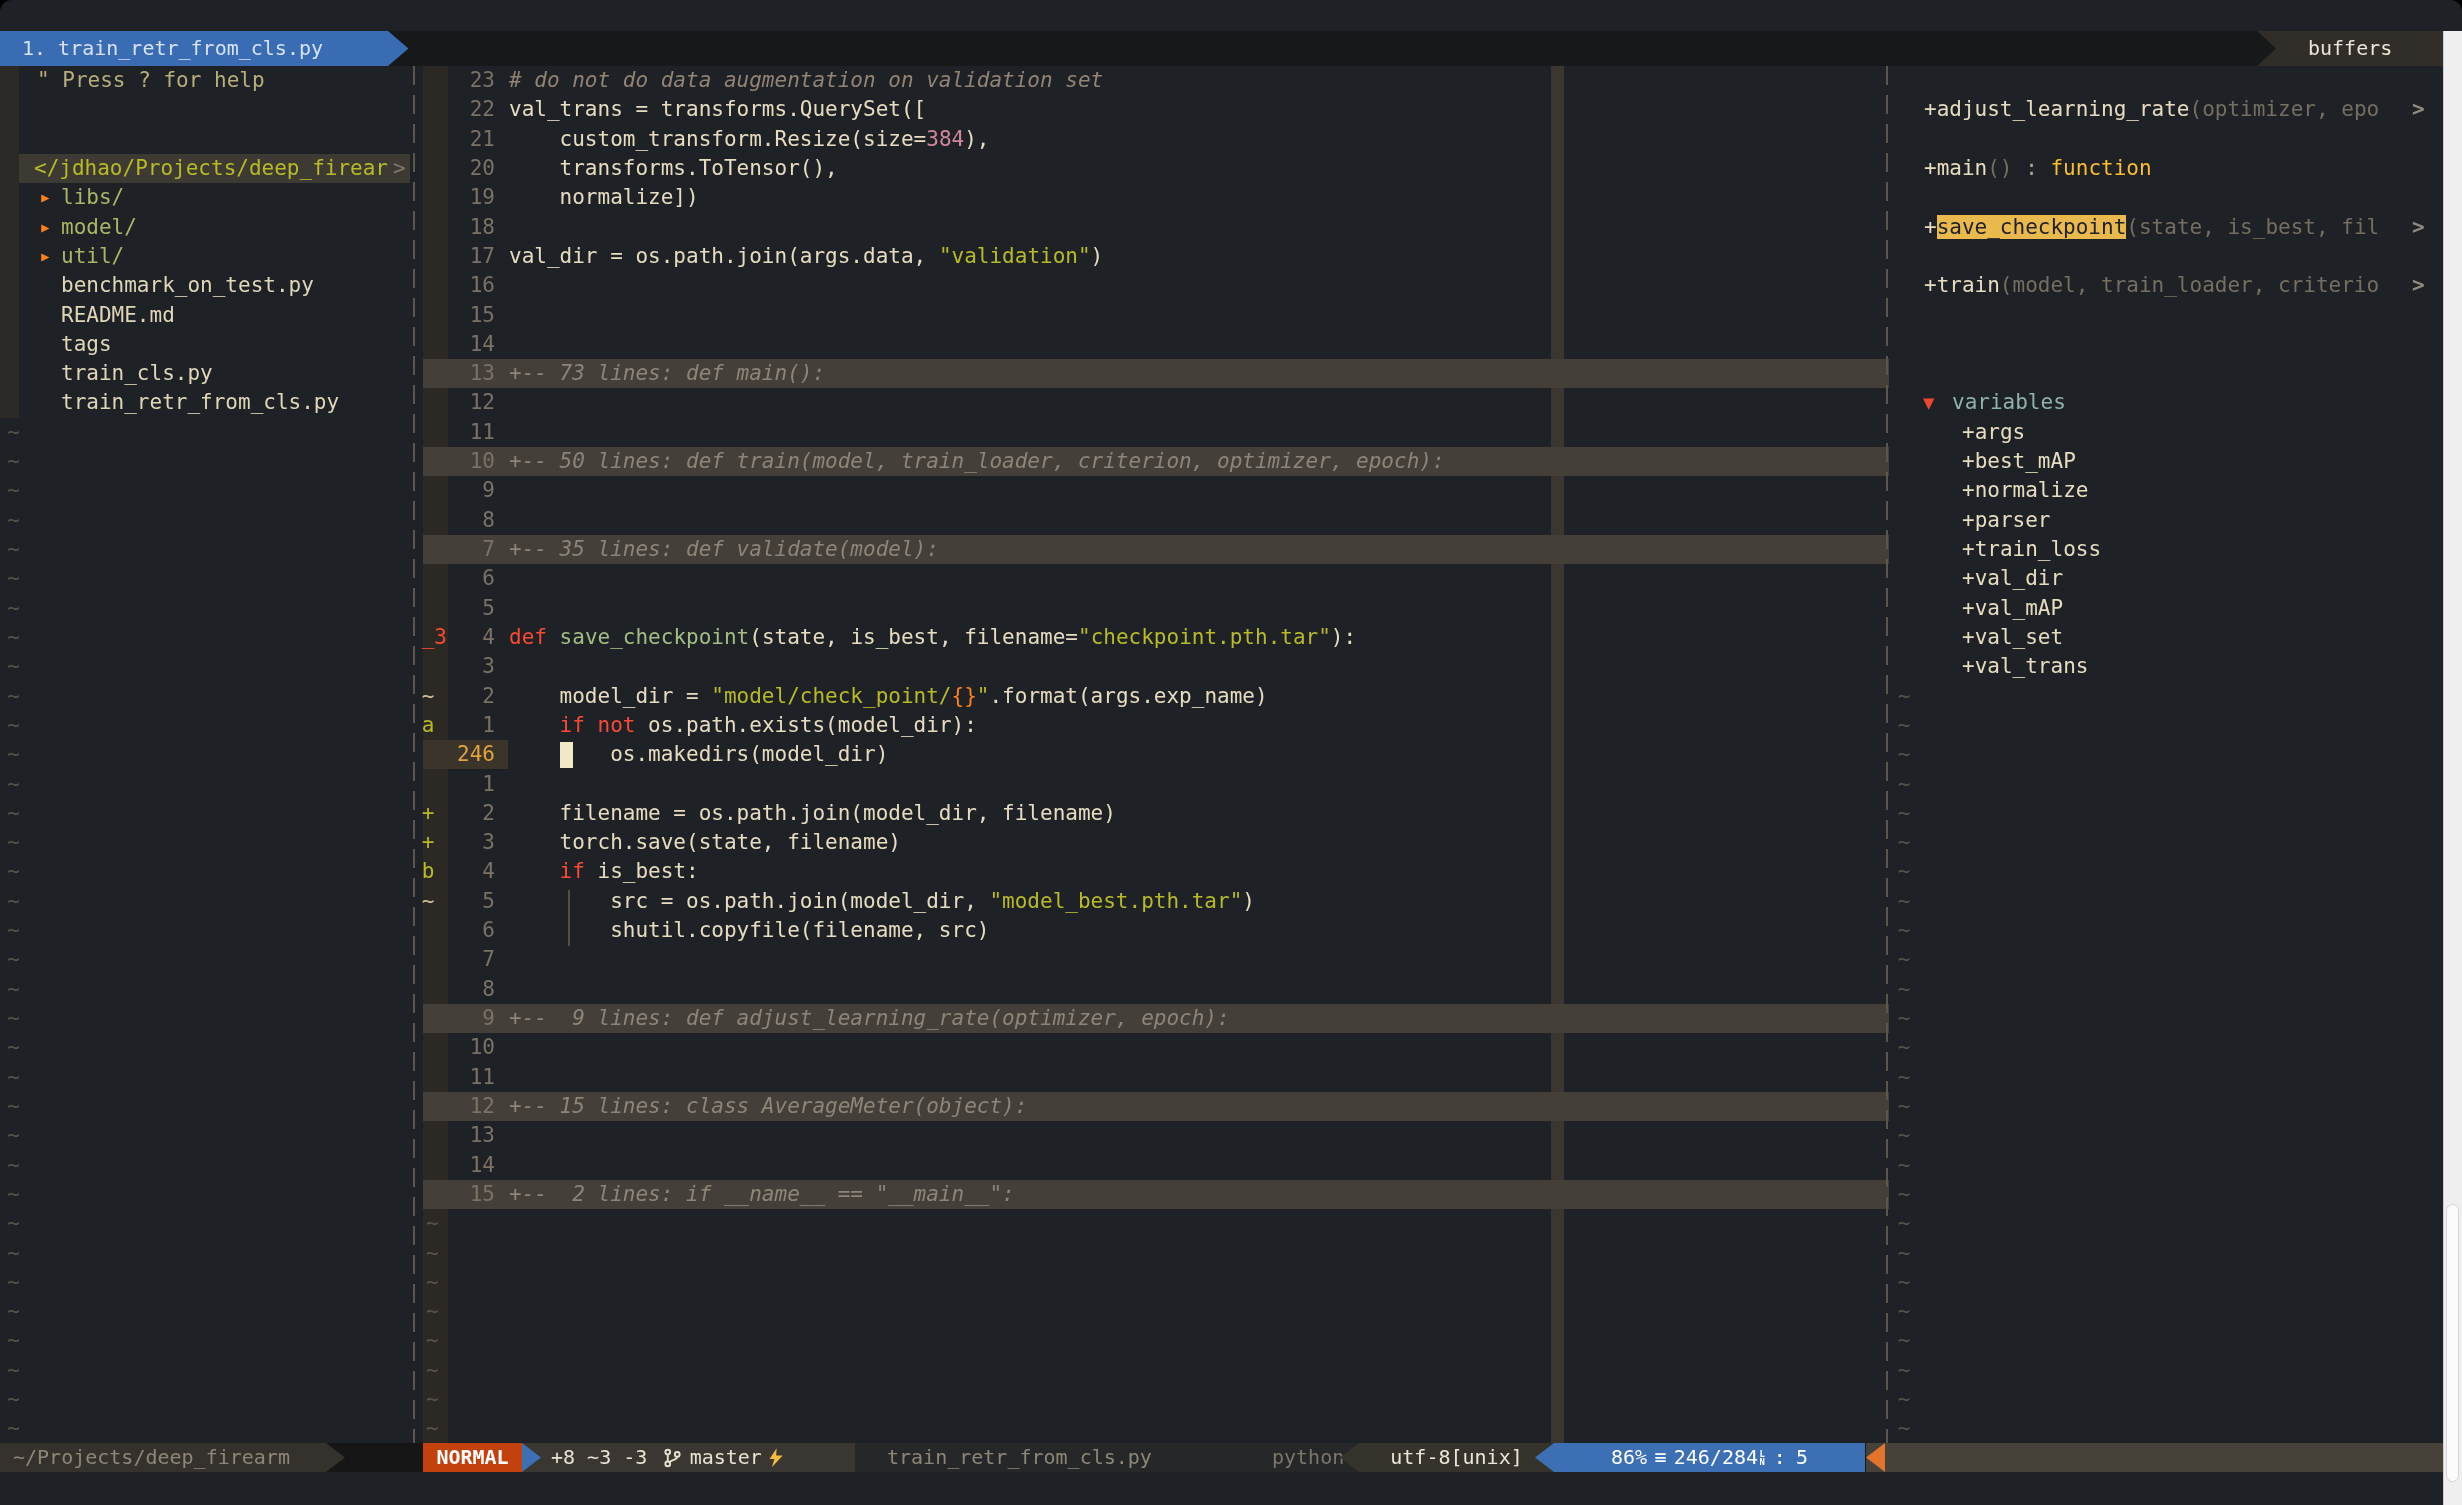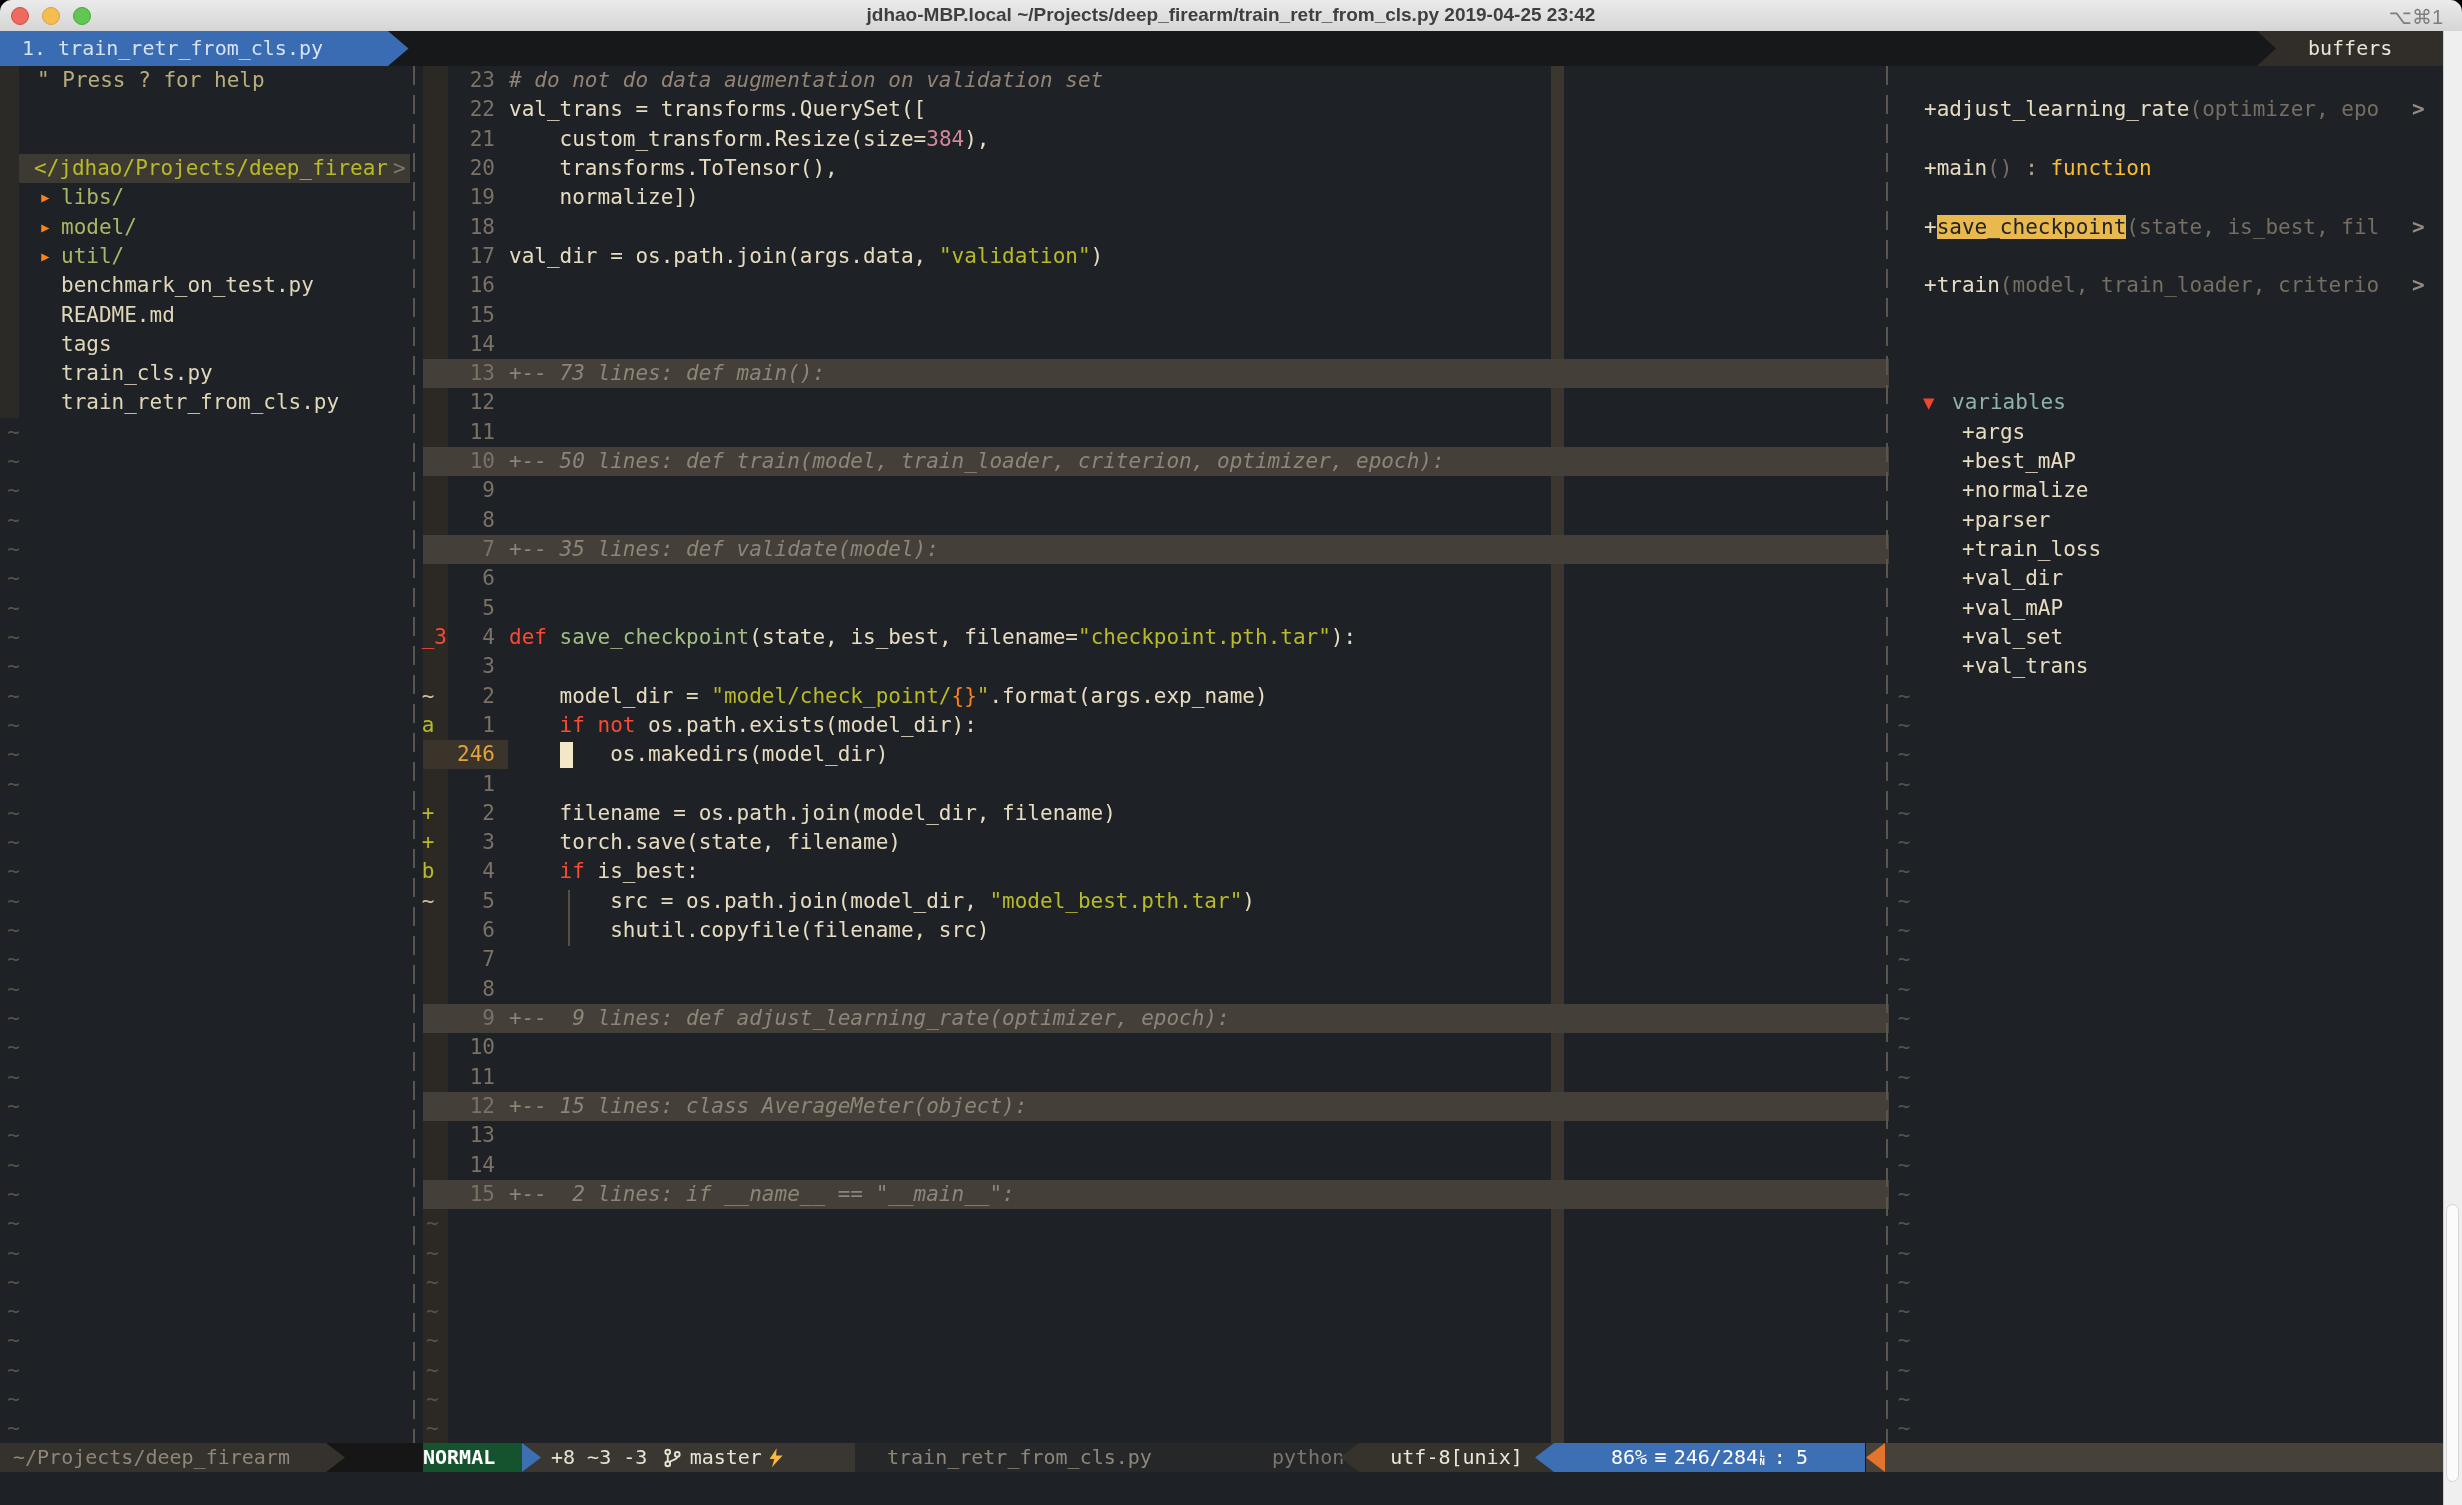--- a/index.html
+++ b/index.html
@@ -55,46 +55,39 @@
   .tag-name{color:#e7dcc0;} .tag-sig{color:#756e61;} .tag-sep{color:#b0a68d;} .tag-kind{color:#fabd2f;}
   .tag-hl{background:#e9b94d;color:#20232a;}
   .tag-trunc{position:absolute;left:523px;color:#938b7d;font-weight:bold;}
   .tag-tri{color:#f04631;font-size:19px;} .tag-hdr{color:#8fb2ab;}
   
   #statusline{position:absolute;left:0;top:1443px;width:2443px;height:29px;background:#161616;font-size:20px;}
   .seg{position:absolute;top:0;height:29px;line-height:29px;white-space:pre;}
   .pl-r{position:absolute;top:0;width:19px;height:29px;clip-path:polygon(0 0,100% 50%,0 100%);}
   .pl-l{position:absolute;top:0;width:19px;height:29px;clip-path:polygon(100% 0,0 50%,100% 100%);}
   #seg-tree{left:0;width:326px;background:#35312c;color:#8f8778;padding-left:13px;box-sizing:border-box;}
-  #seg-mode{left:423px;width:99px;background:#14532d;color:#fff;font-weight:bold;}
+  #seg-mode{left:423px;width:99px;background:#c2410c;color:#fff;font-weight:bold;text-align:center;}
   #seg-git{left:522px;width:333px;background:#3a3631;color:#e8e2d2;display:flex;align-items:center;padding-left:29px;box-sizing:border-box;}
   #seg-file{left:855px;width:505px;background:#262729;color:#8e8778;padding-left:32px;box-sizing:border-box;}
   #seg-ft{position:absolute;left:1272px;top:0;height:29px;line-height:29px;color:#7d766b;}
   #seg-enc{left:1359px;width:195px;background:#36322c;color:#ece6d6;text-align:center;}
   #seg-pos{left:1554px;width:311px;background:#3d6fb5;color:#fff;display:flex;align-items:center;justify-content:center;}
   #seg-tag{left:1885px;width:558px;background:#464139;padding-left:16px;box-sizing:border-box;}
   #seg-tag .nm{color:#898173;} #seg-tag .fl{color:#b0a795;}
   .ln-glyph{display:inline-flex;flex-direction:column;font-size:8.8px;line-height:8px;font-weight:bold;margin:0 4.4px 0 1.5px;}
   
   #cmdline{position:absolute;left:0;top:1472px;width:2443px;height:33px;background:#1e2126;}
   #scrollbar{position:absolute;left:2443px;top:31px;width:19px;height:1474px;background:#efefef;border-left:0.7px solid #cfcfcf;box-sizing:border-box;}
   #scroll-thumb{position:absolute;left:2.2px;top:1173px;width:12.5px;height:278px;background:#fbfbfb;border:0.7px solid #d5d5d5;border-radius:6.6px;box-sizing:border-box;}
 </style>
 </head>
 <body>
 
 <div class="screen">
 
-  <div id="titlebar">
-    <span class="tl" style="left:11px;background:#ee6a5f;border:0.7px solid #d24b41;"></span>
-    <span class="tl" style="left:42px;background:#f5bd4f;border:0.7px solid #d9a03f;"></span>
-    <span class="tl" style="left:73px;background:#62c654;border:0.7px solid #45a835;"></span>
-    <div class="title">jdhao-MBP.local  ~/Projects/deep_firearm/train_retr_from_cls.py  2019-04-25 23:42</div>
-    <div class="shortcut">⌥⌘1</div>
-  </div>
 
   <div id="tabline">
     <div id="tab-active">1. train_retr_from_cls.py</div>
     <div id="tab-arrow"></div>
     <div id="buffers-seg"></div>
     <div id="buffers-notch"></div>
     <div id="buffers-label">buffers</div>
   </div>
 
   <div id="main">

